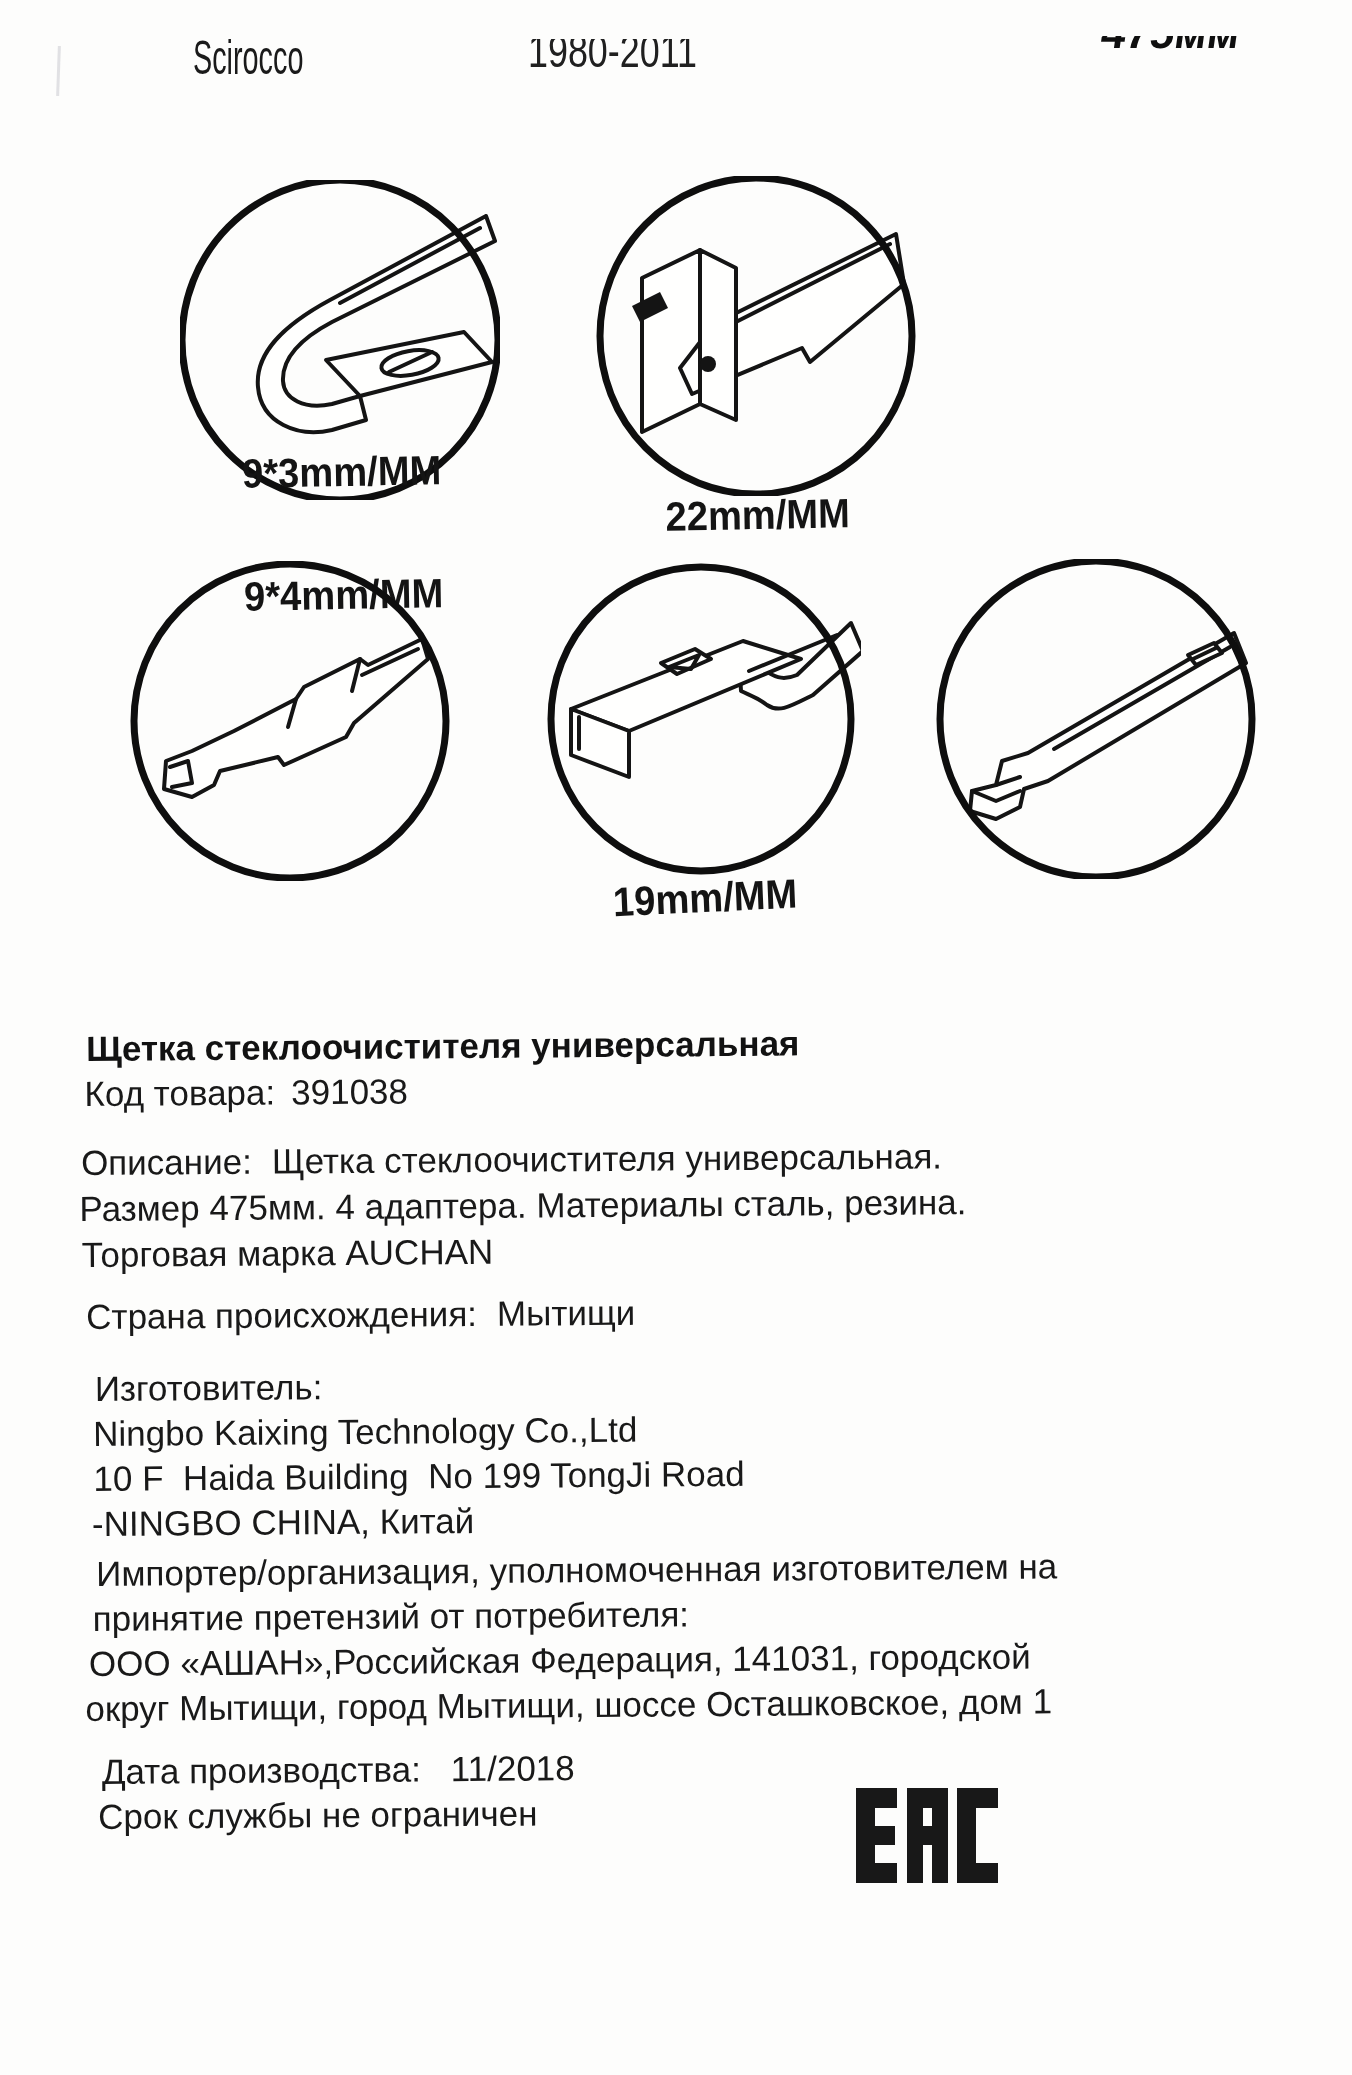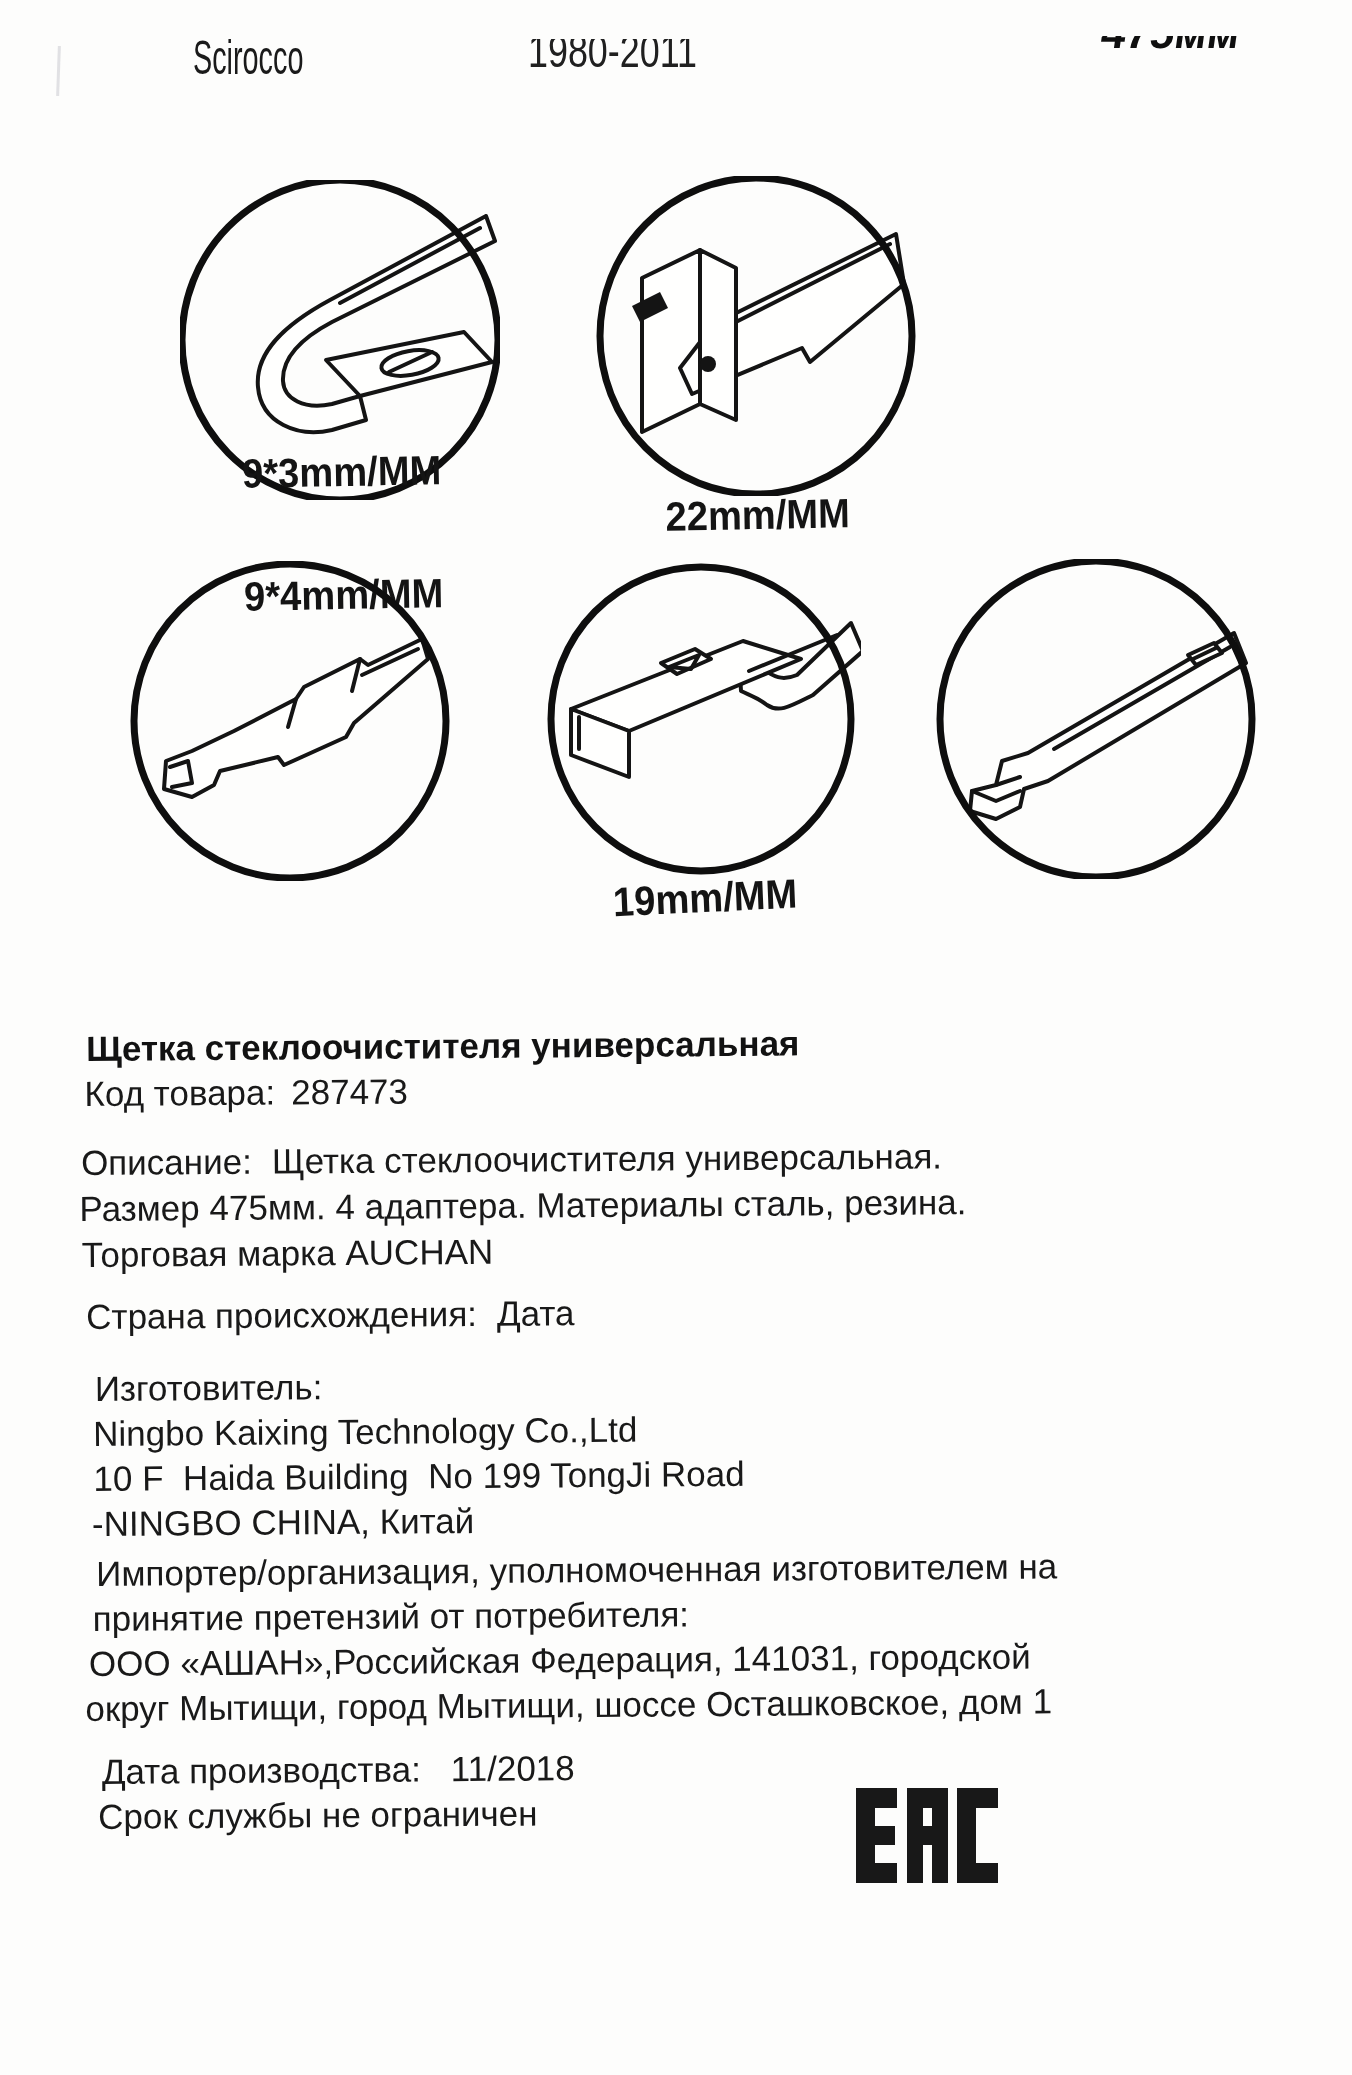--- a/index.html
+++ b/index.html
@@ -155,27 +155,27 @@
         <path d="M60,226 L84,218"></path>
         <path d="M36,232 L60,242 L84,232"></path>
       </g>
       <ellipse cx="160" cy="160" rx="156" ry="158" fill="none" stroke="#101010" stroke-width="7"></ellipse>
     </svg>
   </figure>
 
   <section class="info">
     <div class="line b" style="left:86px;top:1026px;">Щетка стеклоочистителя универсальная</div>
 
-    <div class="line" style="left:84px;top:1071px;"><span>Код товара:</span><span class="gap-s"></span><span>287473</span></div>
+    <div class="line" style="left:84px;top:1071px;"><span>Код товара:</span><span class="gap-s"></span><span>391038</span></div>
 
     <div class="line" style="left:80px;top:1140px;"><span>Описание:</span><span class="gap-m"></span><span>Щетка стеклоочистителя универсальная.</span></div>
     <div class="line" style="left:78px;top:1186px;">Размер 475мм. 4 адаптера. Материалы сталь, резина.</div>
     <div class="line" style="left:80px;top:1232px;">Торговая марка AUCHAN</div>
 
-    <div class="line" style="left:84px;top:1294px;"><span>Страна происхождения:</span><span class="gap-m"></span><span>Дата</span></div>
+    <div class="line" style="left:84px;top:1294px;"><span>Страна происхождения:</span><span class="gap-m"></span><span>Мытищи</span></div>
 
     <div class="line" style="left:92px;top:1366px;">Изготовитель:</div>
     <div class="line" style="left:90px;top:1411px;">Ningbo Kaixing Technology Co.,Ltd</div>
     <div class="line" style="left:90px;top:1456px;">10 F  Haida Building  No 199 TongJi Road</div>
     <div class="line" style="left:88px;top:1501px;">-NINGBO CHINA, Китай</div>
 
     <div class="line" style="left:92px;top:1551px;">Импортер/организация, уполномоченная изготовителем на</div>
     <div class="line" style="left:88px;top:1596px;">принятие претензий от потребителя:</div>
     <div class="line" style="left:84px;top:1641px;">ООО «АШАН»,Российская Федерация, 141031, городской</div>
     <div class="line" style="left:80px;top:1686px;">округ Мытищи, город Мытищи, шоссе Осташковское, дом 1</div>

